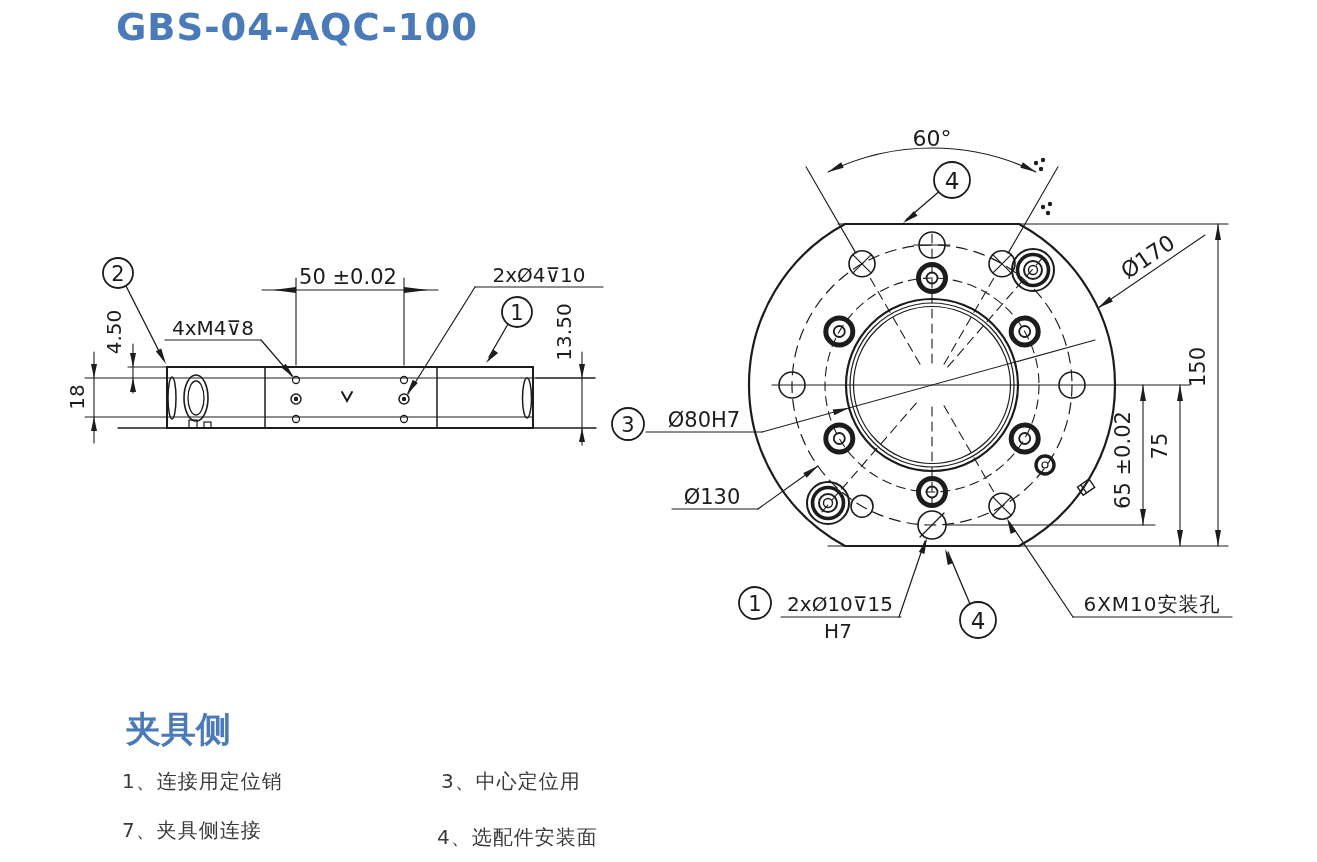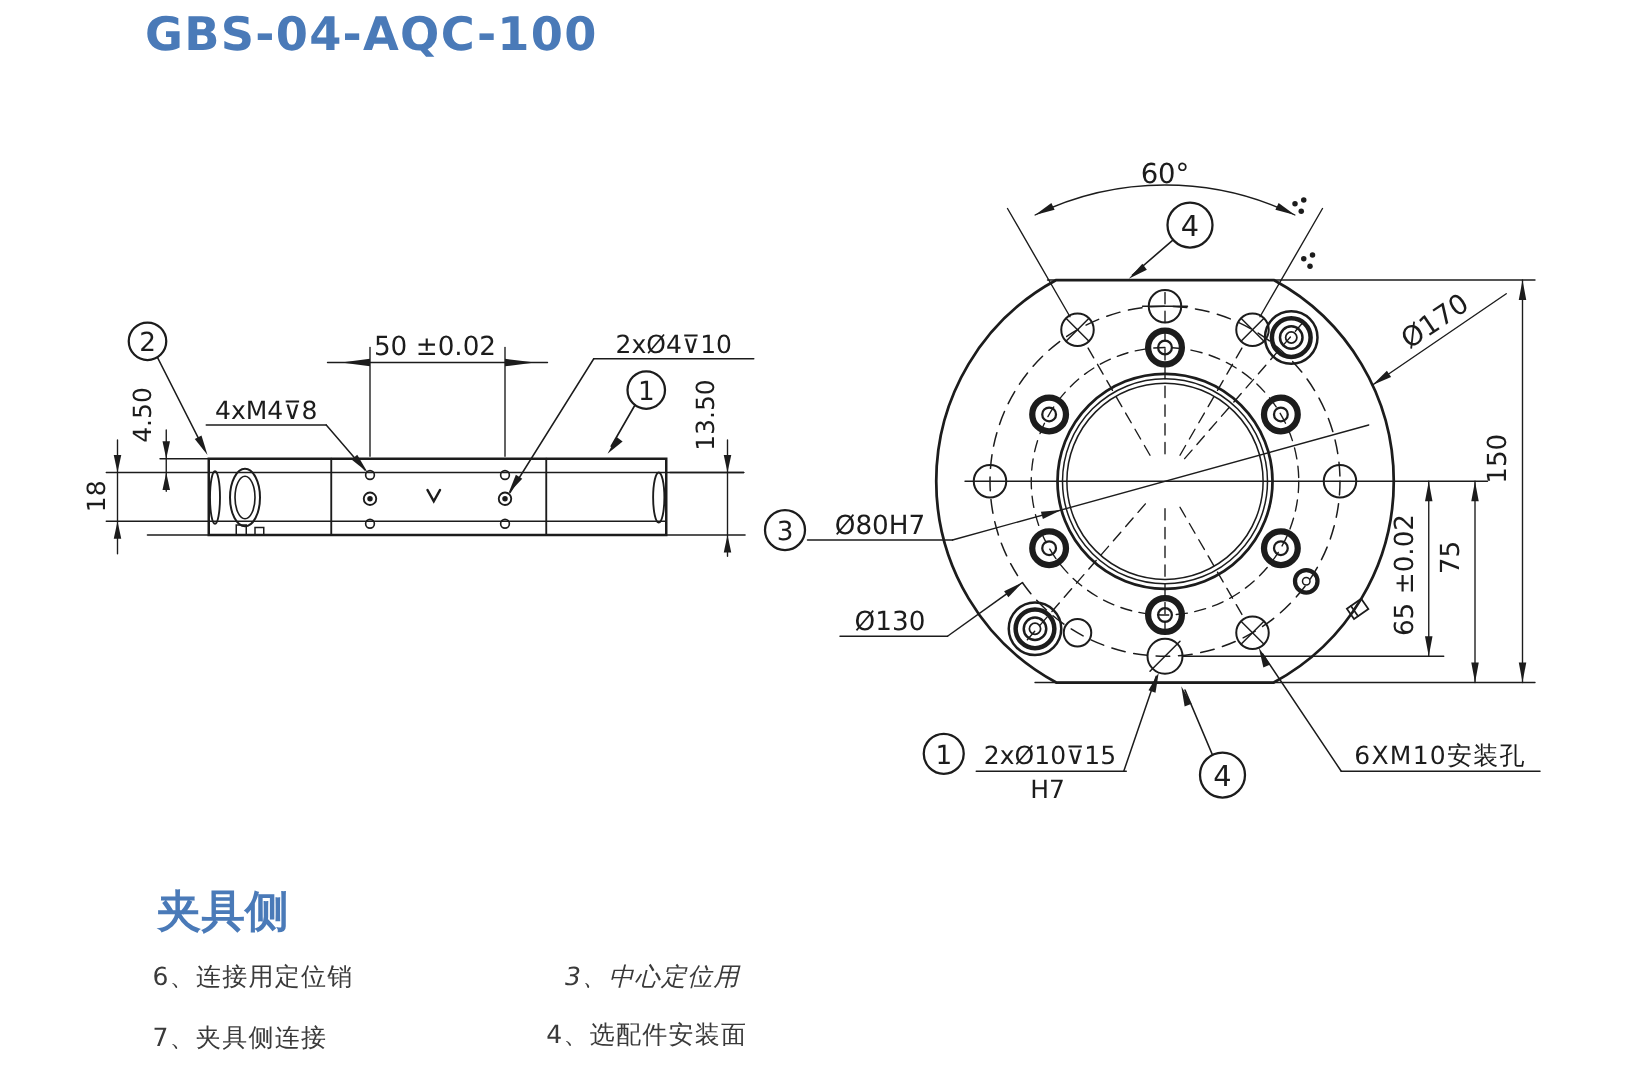--- a/index.html
+++ b/index.html
@@ -6,23 +6,23 @@
   .page{position:relative;width:1317px;height:862px;background:#fff;overflow:hidden;
         font-family:"DejaVu Sans","Liberation Sans",sans-serif;}
   .title{position:absolute;left:116px;top:6px;font-size:37px;font-weight:bold;
          letter-spacing:1px;color:#4a7ab8;margin:0;}
   .drawing-svg{position:absolute;left:0;top:0;}
   .legend{position:absolute;left:0;top:700px;width:1317px;}
   .legend-heading{position:absolute;left:126px;top:6px;margin:0;font-size:35px;
                   font-weight:bold;color:#4a7ab8;}
   .legend-item{position:absolute;font-size:20px;color:#3a3a3a;letter-spacing:1px;white-space:nowrap;}
   .li-1{left:122px;top:68px;}
-  .li-3{left:452px;top:68px;font-style:italic;}
+  .li-3{left:441px;top:68px;}
   .li-2{left:122px;top:117px;}
-  .li-4{left:437px;top:114px;}
+  .li-4{left:437px;top:124px;}
   svg line,svg path,svg circle,svg rect,svg ellipse,svg polygon{vector-effect:none;}
   .t{fill:#1c1c1c;font-family:"DejaVu Sans","Liberation Sans",sans-serif;}
 </style>
 </head>
 <body>
 
 <div class="page">
 
   <h1 class="title">GBS-04-AQC-100</h1>
 
@@ -315,19 +315,19 @@
         <line x1="1073" y1="617" x2="1232" y2="617"></line>
         <line x1="1073" y1="617" x2="1010" y2="523"></line>
         <polygon points="1007,518 1016.2,531.5 1010.7,533.9" fill="#1c1c1c" stroke="none"></polygon>
         <text class="t" x="1152" y="611" font-size="20" text-anchor="middle" letter-spacing="1" stroke="none">6XM10安装孔</text>
       </g>
     </g>
   </svg>
 
   <div class="legend">
     <h2 class="legend-heading">夹具侧</h2>
-    <div class="legend-item li-1">6、连接用定位销</div>
+    <div class="legend-item li-1">1、连接用定位销</div>
     <div class="legend-item li-3">3、中心定位用</div>
     <div class="legend-item li-2">7、夹具侧连接</div>
     <div class="legend-item li-4">4、选配件安装面</div>
   </div>
 
 </div>
 
 </body></html>

